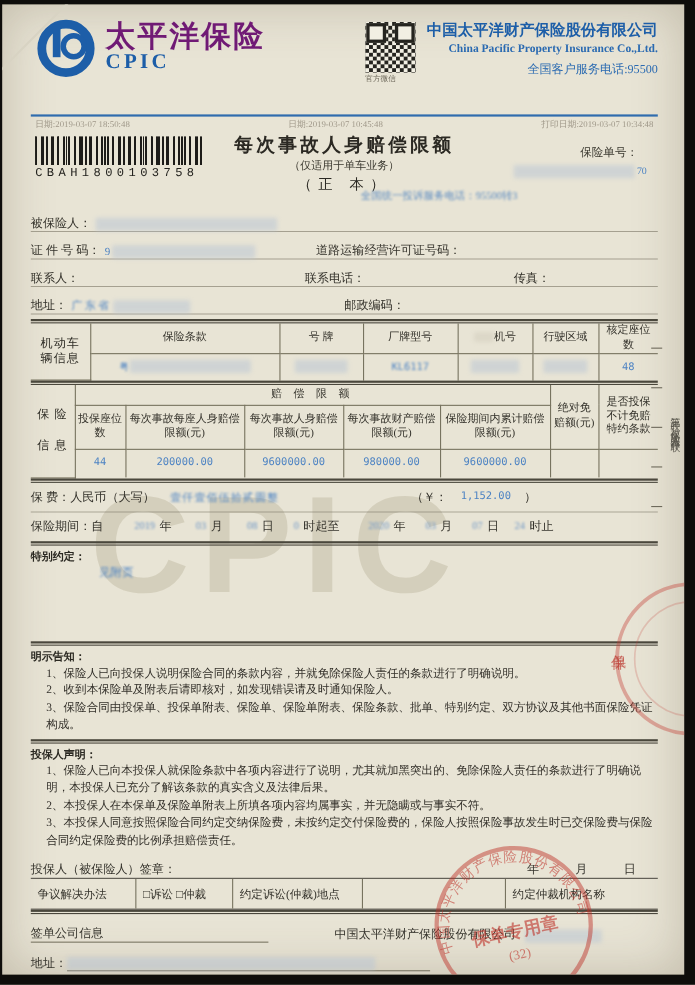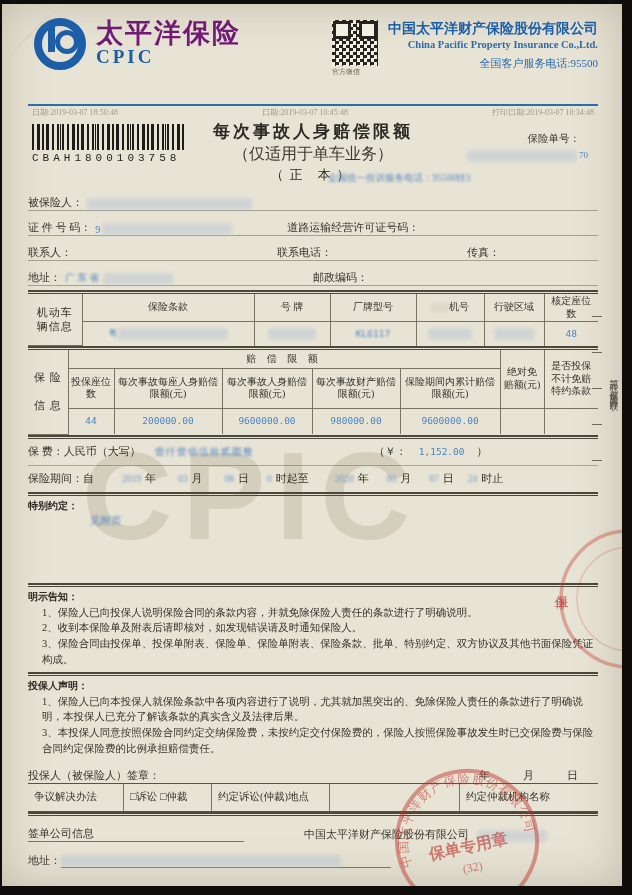--- a/index.html
+++ b/index.html
@@ -34,21 +34,21 @@
          filter:blur(.7px);opacity:.8;height:12px;padding:1px 4px;}
   
   .titlezone{position:relative;height:66px;}
   .barcode{position:absolute;left:4px;top:4px;width:152px;height:26px;
     background:repeating-linear-gradient(90deg,#1d1c19 0 2px,transparent 2px 5px),
                repeating-linear-gradient(90deg,#1d1c19 0 1px,transparent 1px 7px);}
   .barcode-num{position:absolute;left:4px;top:32px;font-family:"Liberation Mono",monospace;
     font-size:11px;letter-spacing:4px;color:#23221e;}
   .tt{position:absolute;left:0;right:0;top:0;text-align:center;}
   .tt-main{font-size:17px;font-weight:bold;letter-spacing:3px;color:#2b2923;}
-  .tt-sub{font-size:16px;color:#3a382f;margin-top:1px;}
+  .tt-sub{font-size:10px;color:#3a382f;margin-top:1px;}
   .tt-copy{font-size:13px;letter-spacing:6px;color:#2b2923;margin-top:1px;}
   .pno{position:absolute;right:18px;top:12px;font-size:10.5px;color:#3a382f;}
   .pno-val{position:absolute;right:10px;top:30px;font-size:9px;}
   .hotline{position:absolute;left:300px;top:52px;font-size:9.5px;color:#5d8cc2;filter:blur(1px);}
   
   .frow{display:flex;align-items:flex-end;height:24px;border-bottom:1px solid rgba(110,104,88,.55);
         font-size:11px;color:#33312a;}
   .frow .lbl{white-space:nowrap;}
   .sp{flex:1;}
   
@@ -290,20 +290,21 @@
         <div class="blocktitle">明示告知：</div>
         <div class="item">1、保险人已向投保人说明保险合同的条款内容，并就免除保险人责任的条款进行了明确说明。</div>
         <div class="item">2、收到本保险单及附表后请即核对，如发现错误请及时通知保险人。</div>
         <div class="item">3、保险合同由投保单、投保单附表、保险单、保险单附表、保险条款、批单、特别约定、双方协议及其他书面保险凭证构成。</div>
       </div>
       <div class="hr-heavy" style="margin-top:4px"></div>
 
       <div>
         <div class="blocktitle">投保人声明：</div>
         <div class="item">1、保险人已向本投保人就保险条款中各项内容进行了说明，尤其就加黑突出的、免除保险人责任的条款进行了明确说明，本投保人已充分了解该条款的真实含义及法律后果。</div>
+        <div class="item">2、本投保人在本保单及保险单附表上所填各项内容均属事实，并无隐瞒或与事实不符。</div>
         <div class="item">3、本投保人同意按照保险合同约定交纳保险费，未按约定交付保险费的，保险人按照保险事故发生时已交保险费与保险合同约定保险费的比例承担赔偿责任。</div>
         <div style="display:flex;align-items:flex-end;height:26px;font-size:11px;">
           <span>投保人（被保险人）签章：</span>
           <span class="sp"></span>
           <span style="margin-right:20px">年　　　月　　　日</span>
         </div>
       </div>
 
       <div class="dispute">
         <div style="width:96px">争议解决办法</div>

